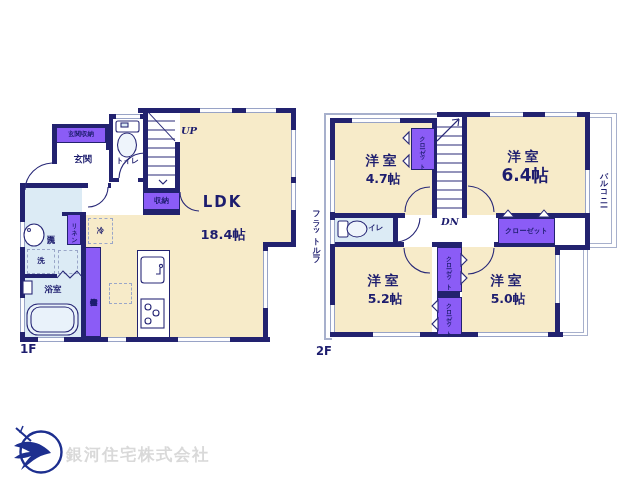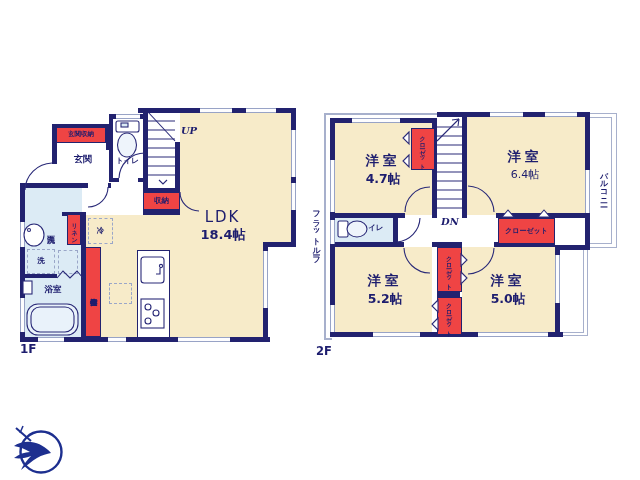--- a/index.html
+++ b/index.html
@@ -3,21 +3,21 @@
 <meta charset="utf-8">
 <style>
   html,body{margin:0;padding:0;background:#fff}
   .page{position:relative;width:640px;height:480px;background:#ffffff;overflow:hidden;
         font-family:"DejaVu Sans",sans-serif;}
   .a{position:absolute}
   .wall{background:#22226f}
   .cream{background:#f7ebc9}
   .blue{background:#dcebf5}
   .white{background:#ffffff}
-  .pink{background:#ef4444;border:1.5px solid #22226f;box-sizing:border-box;
+  .pink{background:#8b5cf6;border:1.5px solid #22226f;box-sizing:border-box;
         display:flex;align-items:center;justify-content:center}
   .winh{background:linear-gradient(to bottom,#98a3c6 0 1.2px,#fdfdff 1.2px 3.8px,#98a3c6 3.8px 5px)}
   .winv{background:linear-gradient(to right,#98a3c6 0 1.2px,#fdfdff 1.2px 3.8px,#98a3c6 3.8px 5px)}
   .lbl{color:#1d1d6e;display:flex;align-items:center;justify-content:center;text-align:center;line-height:1.15}
   .v{writing-mode:vertical-rl;text-orientation:upright}
   .dash{border:1.4px dashed #9aa6c8;box-sizing:border-box}
   .si{font-family:"DejaVu Serif",serif;font-style:italic;font-weight:bold}
   svg{pointer-events:none}
 </style>
 </head>
@@ -70,21 +70,21 @@
   <div class="a pink lbl" style="left:143px;top:192px;width:37px;height:18px;font-size:7.5px;font-weight:bold">収納</div>
   <div class="a pink lbl v" style="left:67px;top:214px;width:14px;height:31px;font-size:6px;font-weight:bold">リネン</div>
   <div class="a pink lbl v" style="left:85px;top:247px;width:16px;height:90px;font-size:7.5px;font-weight:bold">造作食器棚</div>
   <div class="a dash lbl" style="left:88px;top:218px;width:25px;height:26px;font-size:7.5px;font-weight:bold">冷</div>
   <div class="a dash lbl" style="left:27px;top:249px;width:28px;height:25px;font-size:7.5px;font-weight:bold">洗</div>
   <div class="a dash" style="left:58px;top:250px;width:20px;height:24px"></div>
   <div class="a dash" style="left:109px;top:283px;width:23px;height:21px"></div>
   <div class="a" style="left:137px;top:250px;width:33px;height:88px;background:#fff;border:1.5px solid #22226f;box-sizing:border-box"></div>
 
   <div class="a lbl si" style="left:177px;top:124px;width:24px;height:13px;font-size:10px">UP</div>
-  <div class="a lbl" style="left:195px;top:209px;width:55px;height:17px;font-size:15px;font-weight:400;letter-spacing:2px">LDK</div>
+  <div class="a lbl" style="left:195px;top:194px;width:55px;height:17px;font-size:15px;font-weight:700;letter-spacing:2px">LDK</div>
   <div class="a lbl" style="left:192px;top:227px;width:62px;height:16px;font-size:13px;font-weight:600">18.4帖</div>
   <div class="a lbl" style="left:64px;top:153px;width:38px;height:13px;font-size:9px;font-weight:bold">玄関</div>
   <div class="a lbl" style="left:111px;top:156px;width:33px;height:11px;font-size:7.5px;font-weight:bold">トイレ</div>
   <div class="a lbl v" style="left:43px;top:210px;width:15px;height:38px;font-size:8px;font-weight:bold">洗面</div>
   <div class="a lbl" style="left:35px;top:284px;width:36px;height:12px;font-size:8.5px;font-weight:bold">浴室</div>
   <div class="a lbl" style="left:20px;top:343px;width:28px;height:14px;font-size:12px;font-weight:bold;justify-content:flex-start">1F</div>
 
   <div class="a" style="left:324px;top:113px;width:1.5px;height:227px;background:#a7b0cc"></div>
   <div class="a" style="left:324px;top:113px;width:113px;height:1.5px;background:#a7b0cc"></div>
   <div class="a" style="left:324px;top:338px;width:8px;height:1.5px;background:#a7b0cc"></div>
@@ -129,21 +129,21 @@
 
   <div class="a pink lbl v" style="left:411px;top:128px;width:24px;height:42px;font-size:6px;font-weight:bold;line-height:11px">クローゼット</div>
   <div class="a pink lbl" style="left:498px;top:218px;width:57px;height:26px;font-size:7px;font-weight:bold">クローゼット</div>
   <div class="a pink lbl v" style="left:437px;top:247px;width:25px;height:45px;font-size:6px;font-weight:bold;line-height:11px">クローゼット</div>
   <div class="a pink lbl v" style="left:437px;top:297px;width:25px;height:38px;font-size:6px;font-weight:bold;line-height:11px">クローゼット</div>
 
   <div class="a lbl si" style="left:436px;top:215px;width:28px;height:13px;font-size:10px">DN</div>
   <div class="a lbl" style="left:345px;top:153px;width:76px;height:16px;font-size:13.5px;font-weight:bold;letter-spacing:4px">洋室</div>
   <div class="a lbl" style="left:345px;top:172px;width:76px;height:15px;font-size:12.5px;font-weight:600">4.7帖</div>
   <div class="a lbl" style="left:487px;top:149px;width:76px;height:16px;font-size:13.5px;font-weight:bold;letter-spacing:4px">洋室</div>
-  <div class="a lbl" style="left:487px;top:168px;width:76px;height:15px;font-size:11px;font-weight:400">6.4帖</div>
+  <div class="a lbl" style="left:487px;top:168px;width:76px;height:15px;font-size:17px;font-weight:700">6.4帖</div>
   <div class="a lbl" style="left:347px;top:273px;width:76px;height:16px;font-size:13.5px;font-weight:bold;letter-spacing:4px">洋室</div>
   <div class="a lbl" style="left:347px;top:292px;width:76px;height:15px;font-size:12.5px;font-weight:600">5.2帖</div>
   <div class="a lbl" style="left:470px;top:273px;width:76px;height:16px;font-size:13.5px;font-weight:bold;letter-spacing:4px">洋室</div>
   <div class="a lbl" style="left:470px;top:292px;width:76px;height:15px;font-size:12.5px;font-weight:600">5.0帖</div>
   <div class="a lbl" style="left:352px;top:222px;width:40px;height:12px;font-size:7.5px;font-weight:bold">トイレ</div>
   <div class="a lbl v" style="left:308px;top:190px;width:16px;height:85px;font-size:8px;font-weight:bold">フラットルーフ</div>
   <div class="a lbl v" style="left:596px;top:152px;width:15px;height:64px;font-size:8px;font-weight:bold">バルコニー</div>
   <div class="a lbl" style="left:316px;top:345px;width:28px;height:14px;font-size:11.5px;font-weight:bold;justify-content:flex-start">2F</div>
 
   <svg class="a" style="left:0;top:0" width="640" height="480" viewBox="0 0 640 480">
@@ -206,14 +206,15 @@
     </g>
 
     <g>
       <circle cx="41" cy="452" r="20.5" stroke="#1d2f8f" stroke-width="2.4" fill="none"></circle>
       <path d="M16,428 L31,441" stroke="#1d2f8f" stroke-width="2" fill="none"></path>
       <path d="M23,426 L20,433" stroke="#1d2f8f" stroke-width="1.5" fill="none"></path>
       <path fill="#1d2f8f" d="M51,453 C46,447 39,443 31,442 C25,441 18,443 14,446 C20,447 25,449 30,452 C25,452 19,454 14,458 C20,459 26,458 31,456 C27,460 23,465 21,470 C26,466 32,461 37,458 C42,455 47,454 51,453 Z"></path>
     </g>
   </svg>
 
+  <div class="a" style="left:66px;top:444px;width:200px;height:22px;font-size:16.5px;font-weight:bold;color:#d9d9d9;letter-spacing:1.5px">銀河住宅株式会社</div>
 
 </div>
 
 </body></html>

